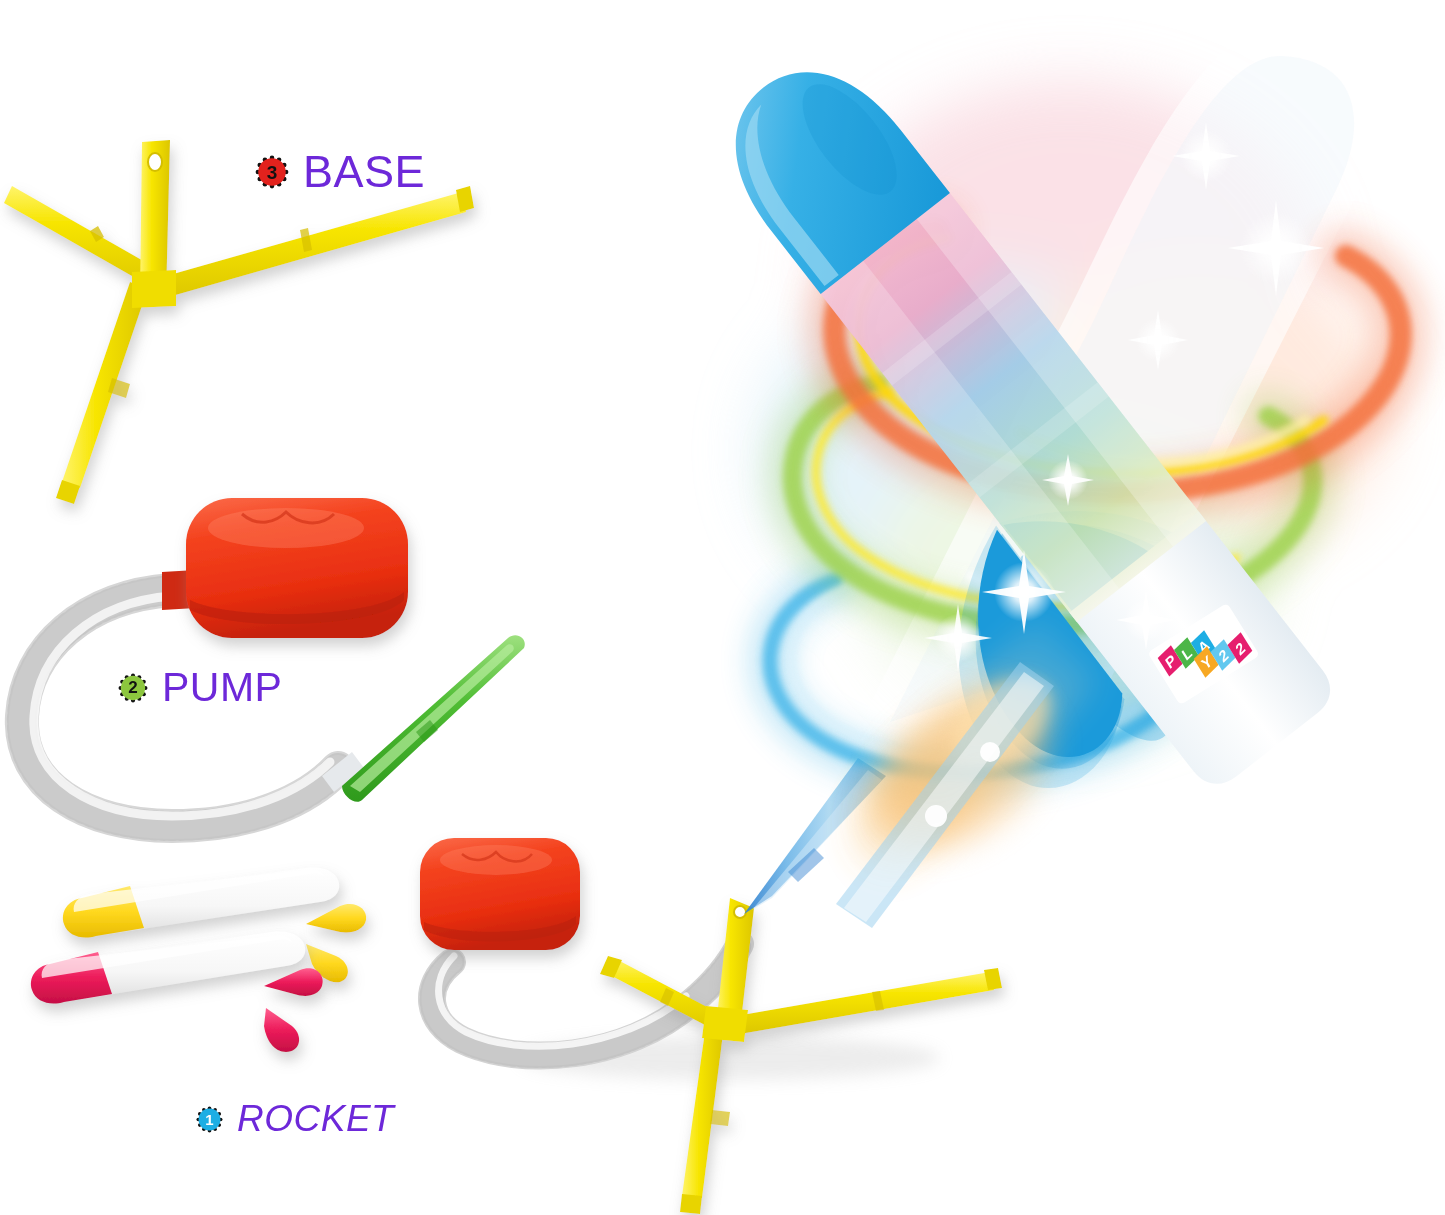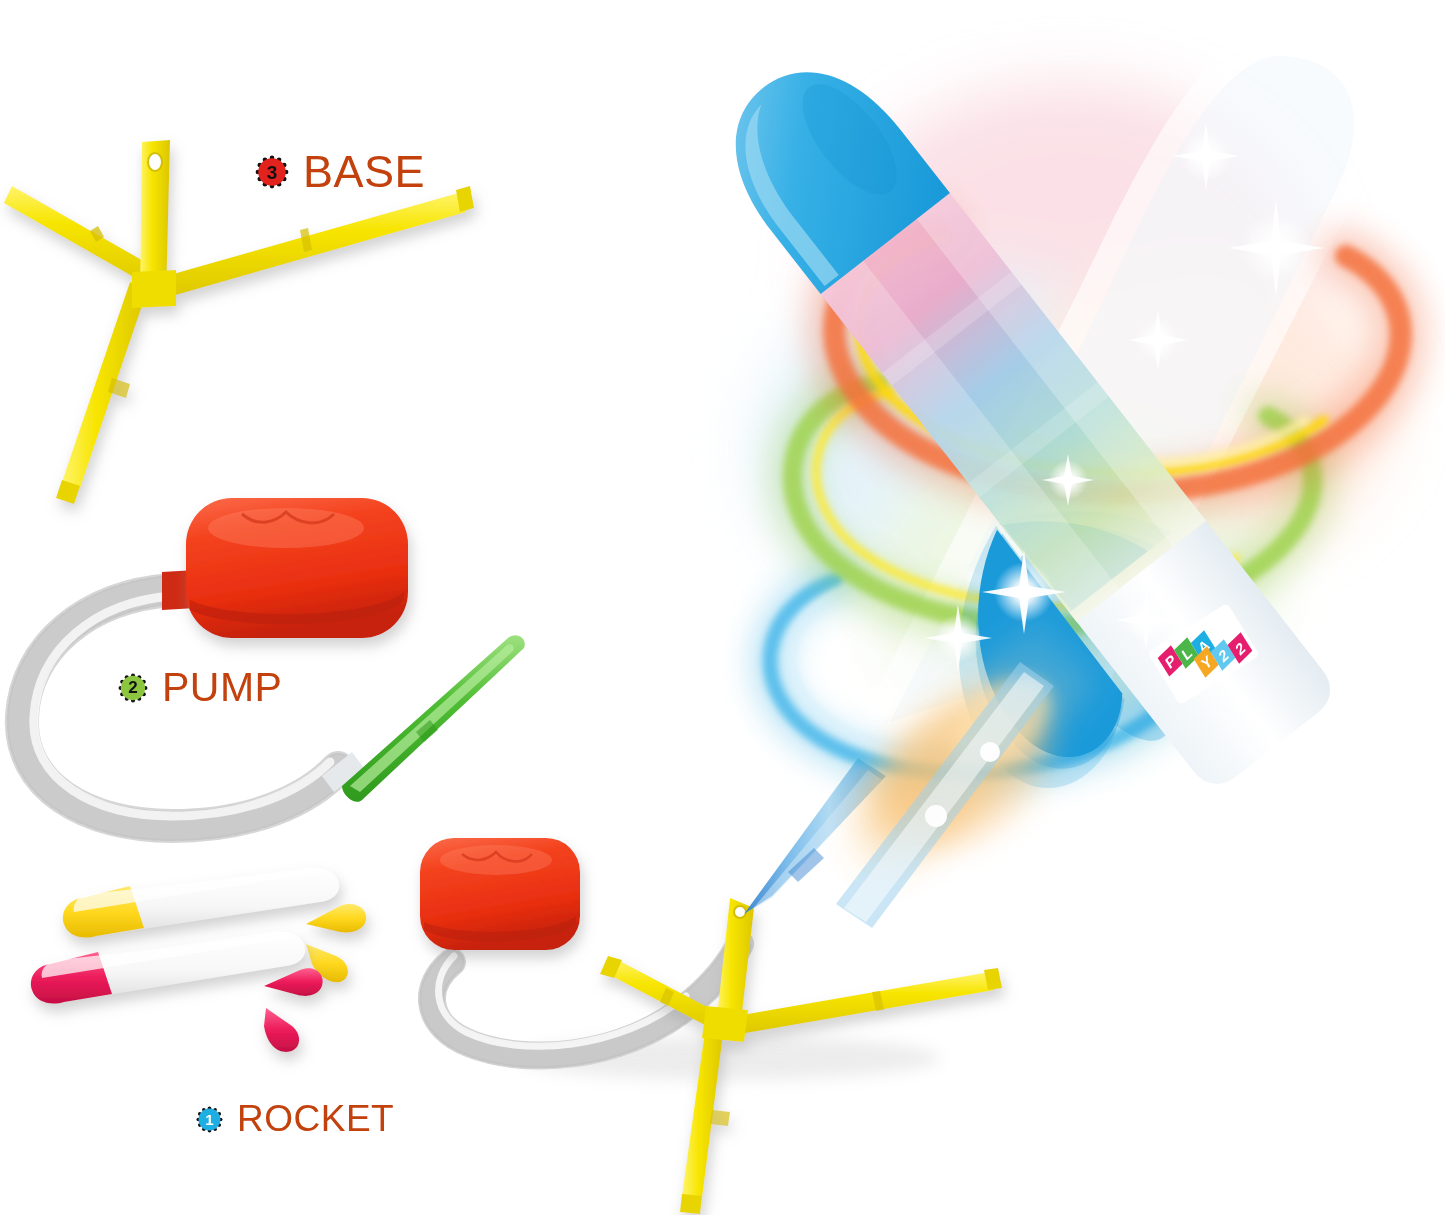--- a/index.html
+++ b/index.html
@@ -40,30 +40,30 @@
     position: relative;
     z-index: 2;
     font-size: 19px;
     font-weight: bold;
     line-height: 1;
     font-family: "Liberation Sans", sans-serif;
   }
   .callout-text {
     font-size: 43px;
     letter-spacing: 0.5px;
-    color: #c2410c;
+    color: #6d28d9;
     font-family: "Liberation Sans", sans-serif;
     font-weight: 400;
   }
   #callout-base   { left: 255px; top: 146px; }
   #callout-pump   { left: 118px; top: 664px; }
   #callout-rocket { left: 196px; top: 1098px; }
   #callout-base   .callout-text { font-size: 45px; }
   #callout-pump   .callout-text { font-size: 41px; text-align: center; }
-  #callout-rocket .callout-text { font-size: 37px; }
+  #callout-rocket .callout-text { font-size: 37px; font-style: italic; }
   #callout-pump   .badge { width: 30px; height: 30px; }
   #callout-pump   .badge .num { font-size: 17px; }
   #callout-rocket .badge { width: 27px; height: 27px; }
   #callout-rocket .badge .num { font-size: 15px; }
   .svg-part { position: absolute; overflow: visible; }
 </style>
 </head>
 <body>
 
 <div id="product-image">

